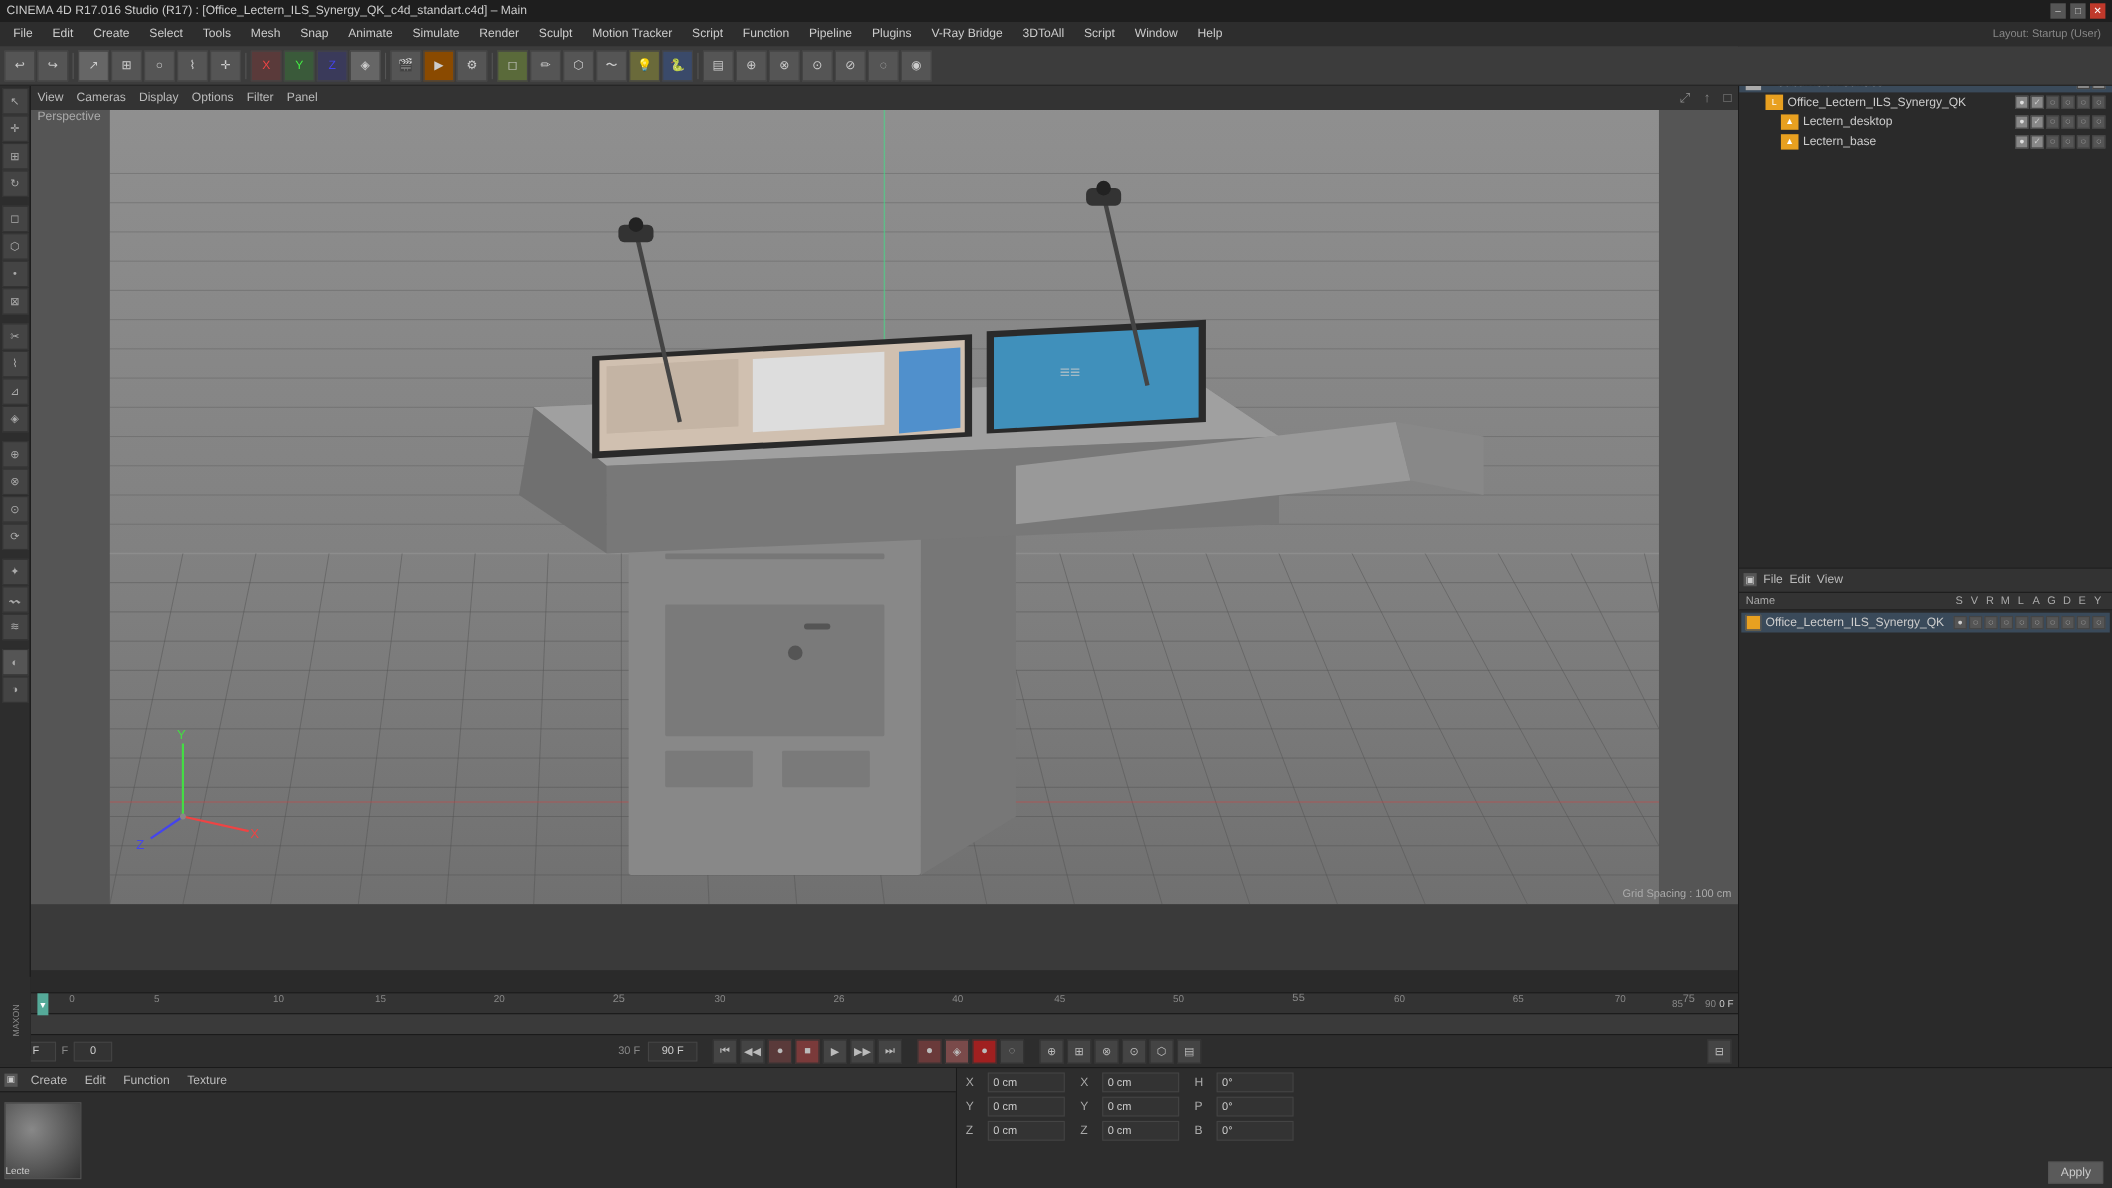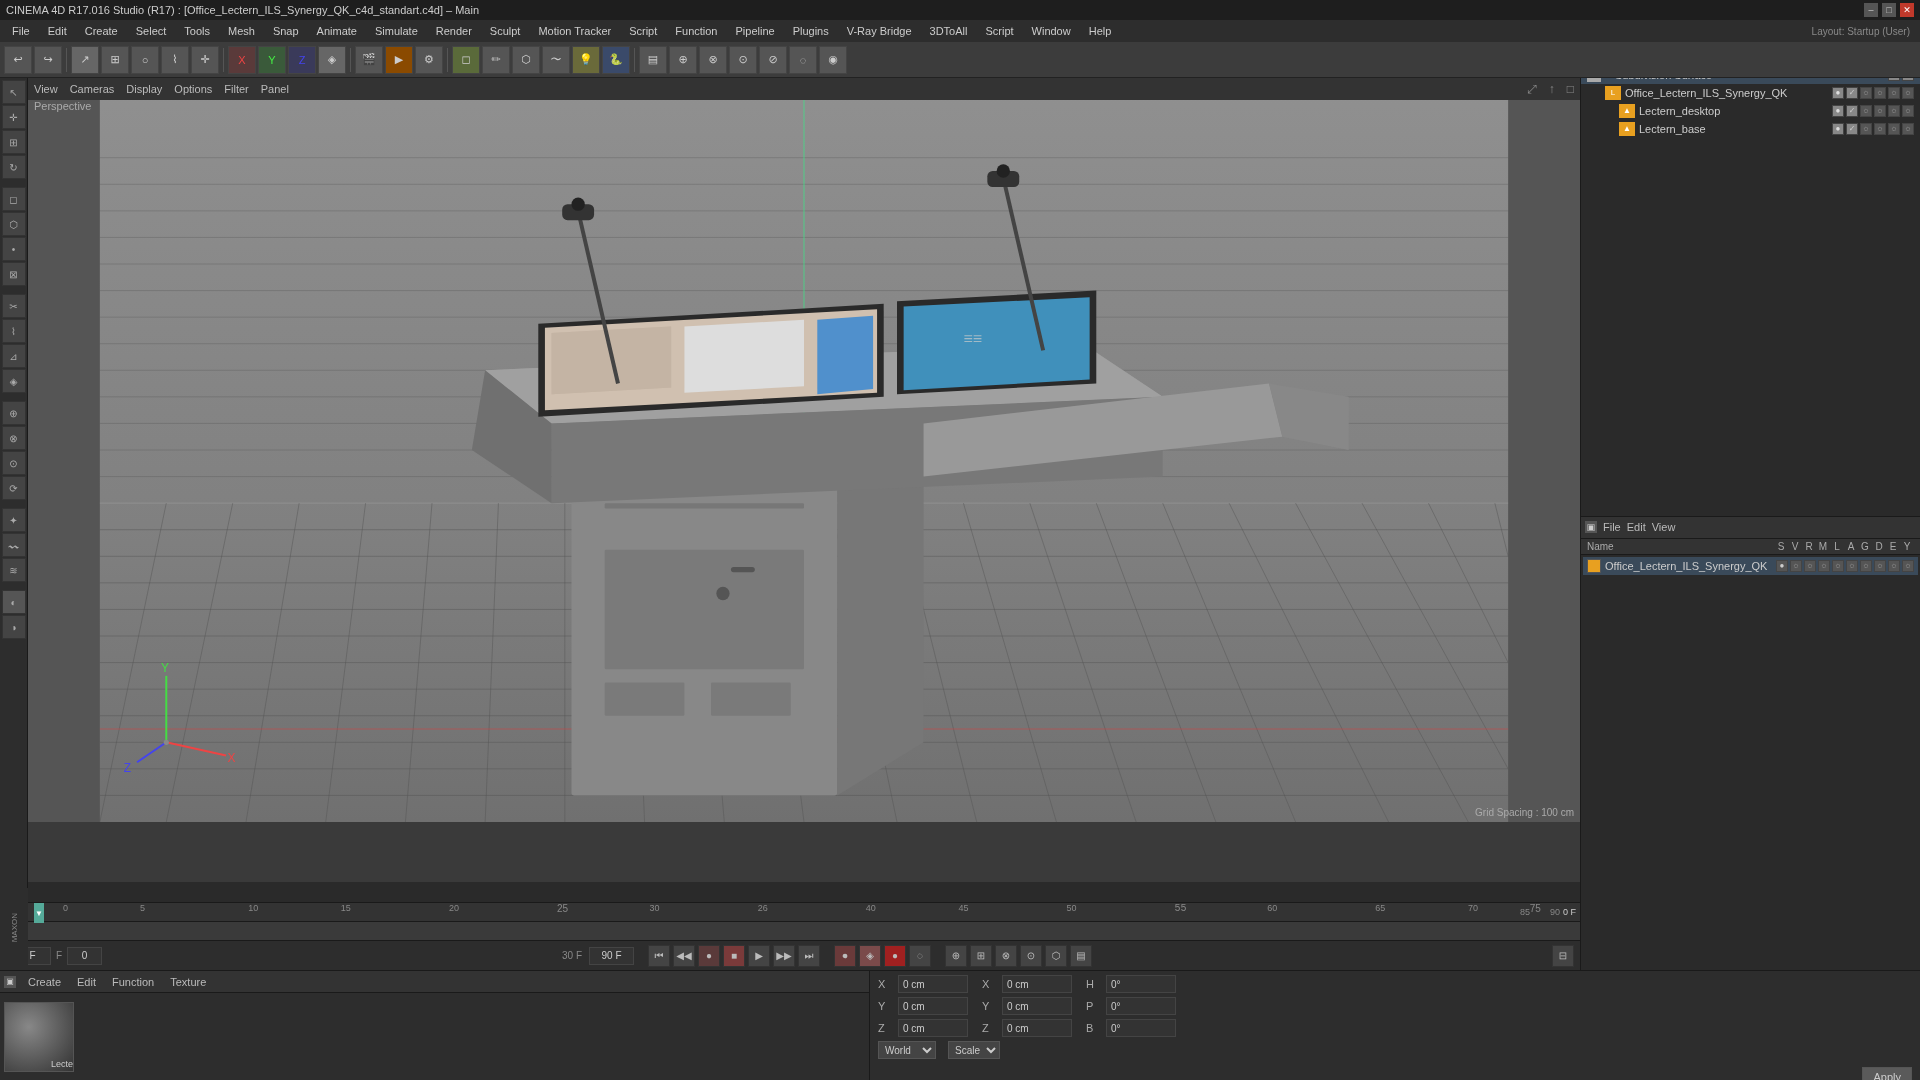--- a/index.html
+++ b/index.html
@@ -379,21 +379,21 @@
     }
 
     .mat-thumb {
       width: 70px;
       height: 70px;
       background: radial-gradient(circle at 35% 35%, #888, #333);
       border: 1px solid #555;
       cursor: pointer;
       display: flex;
       align-items: flex-end;
-      justify-content: flex-end;
+      justify-content: flex-start;
       padding-bottom: 2px;
       font-size: 9px;
       color: #ccc;
     }
 
     
     #attr-panel {
       flex: 1;
       height: 100%;
       display: flex;
@@ -1002,31 +1002,20 @@
       </div>
       <div class="coord-row">
         <span class="coord-label">Z</span>
         <input class="coord-field" value="0 cm" style="">
         <span class="coord-label" style="margin-left:8px;">Z</span>
         <input class="coord-field" value="0 cm" style="">
         <span class="coord-label" style="margin-left:8px;">B</span>
         <input class="coord-field" value="0°" style="">
       </div>
 
-      <div class="coord-row">
-        <select>
-          <option>World</option>
-          <option>Object</option>
-          <option>Screen</option>
-        </select>
-        <select style="margin-left:6px;">
-          <option>Scale</option>
-          <option>Size</option>
-        </select>
-      </div>
     </div>
     <div id="attr-buttons">
       <button class="attr-btn primary">Apply</button>
     </div>
   </div>
 </div>
 
 <div id="maxon-logo">
   <span class="logo-text">MAXON</span>
 </div>

